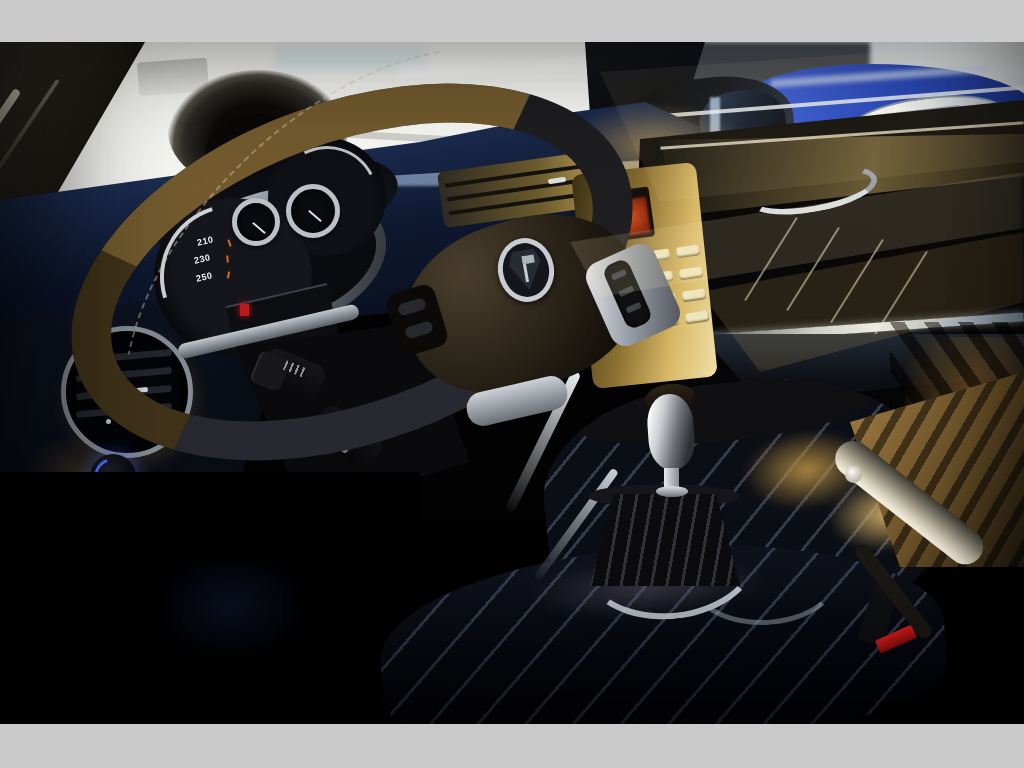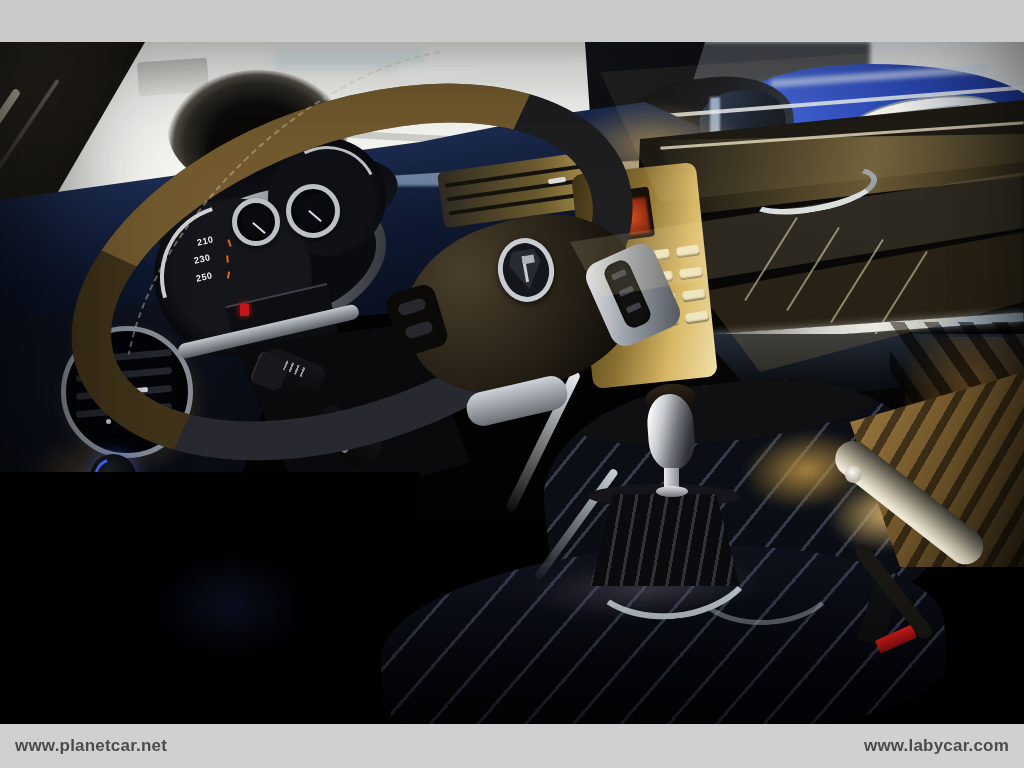--- a/index.html
+++ b/index.html
@@ -427,18 +427,14 @@
       <div class="abs logoflag"></div>
       <div class="abs logoflag2"></div>
     </div>
 
     <div id="beamA" class="abs beam"></div>
     <div id="beamB" class="abs beam"></div>
     <div id="beamC" class="abs beam"></div>
     <div class="abs vignette"></div>
   </div>
 
-  <div id="botbar" class="abs">
-    <span class="wm">www.planetcar.net</span>
-    <span class="wm">www.labycar.com</span>
-  </div>
 
 </div>
 
 </body></html>

